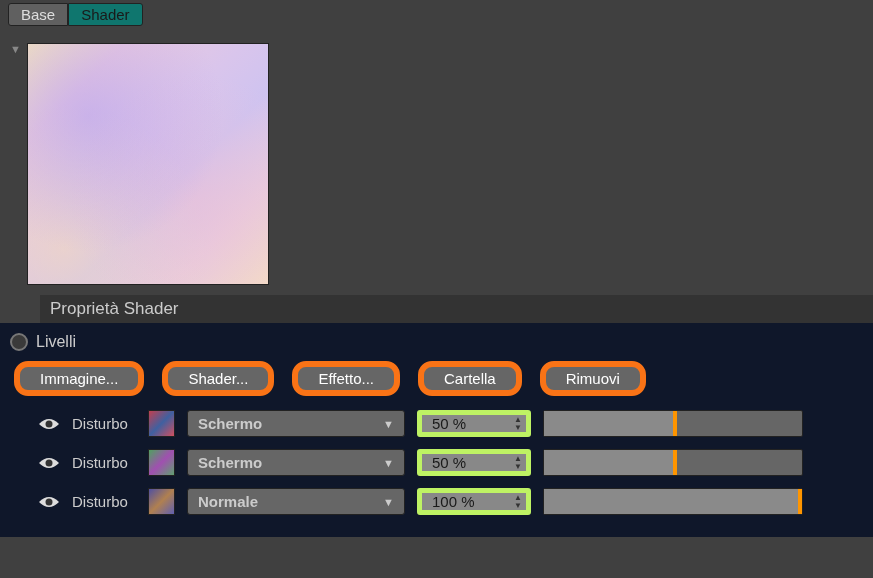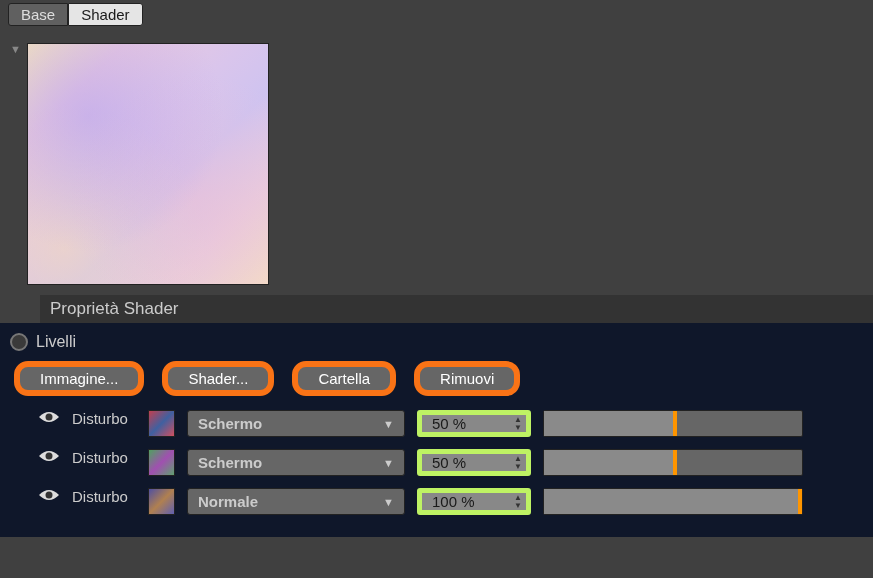--- a/index.html
+++ b/index.html
@@ -21,21 +21,21 @@
   padding: 2px 12px;
   border: 1px solid #222;
   background: #606060;
   color: #ddd;
   font-size: 15px;
   cursor: pointer;
 }
 .tab:first-child { border-radius: 3px 0 0 3px; }
 .tab:last-child { border-radius: 0 3px 3px 0; }
 .tab.active {
-  background: #e5e5e5;
+  background: #0f766e;
   color: #1a1a1a;
 }
 .preview-area {
   display: flex;
   align-items: flex-start;
   padding: 14px 8px 8px 10px;
   position: relative;
   height: 266px;
 }
 .expand-arrow {
@@ -106,21 +106,21 @@
   background: #666;
   border: 6px solid #f97316;
   border-radius: 14px;
   padding: 3px 20px;
   color: #fff;
   font-size: 15px;
   cursor: pointer;
 }
 .layer-row {
   display: flex;
-  align-items: flex-start;
+  align-items: center;
   gap: 12px;
   margin-bottom: 12px;
   padding-left: 28px;
 }
 .eye-icon {
   width: 22px;
   height: 14px;
   position: relative;
 }
 .eye-icon svg { display:block; }
@@ -210,20 +210,21 @@
 <div class="body-panel">
 
   <div class="radio-row">
     <div class="radio"></div>
     <div class="radio-label">Livelli</div>
   </div>
 
   <div class="button-row">
     <div class="pill-btn">Immagine...</div>
     <div class="pill-btn">Shader...</div>
+    <div class="pill-btn">Effetto...</div>
     <div class="pill-btn">Cartella</div>
     <div class="pill-btn">Rimuovi</div>
   </div>
 
   <div class="layer-row">
     <div class="eye-icon">
       <svg width="22" height="14" viewBox="0 0 22 14">
           <path d="M1 7 Q11 -3 21 7 Q11 17 1 7 Z" fill="#ddd"></path>
           <circle cx="11" cy="7" r="3.5" fill="#333"></circle>
         </svg>

